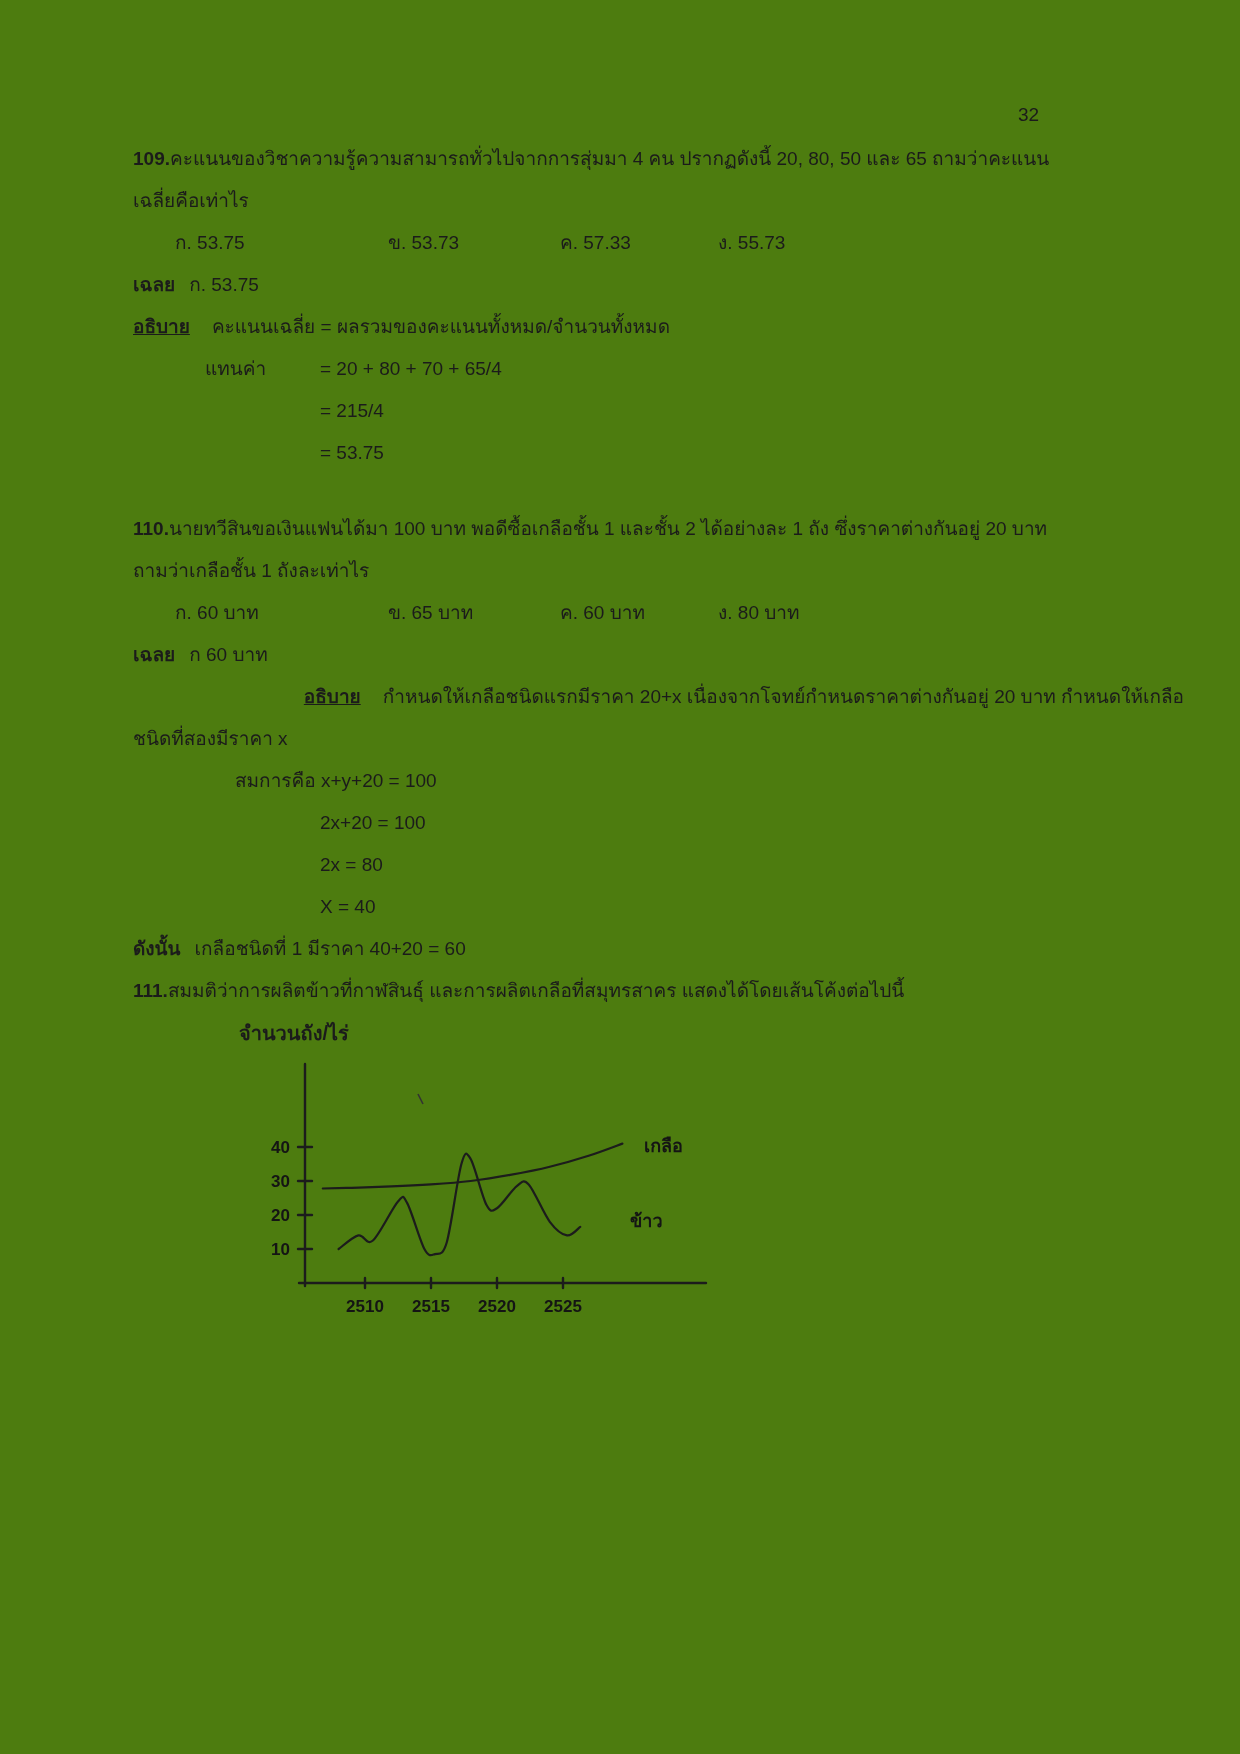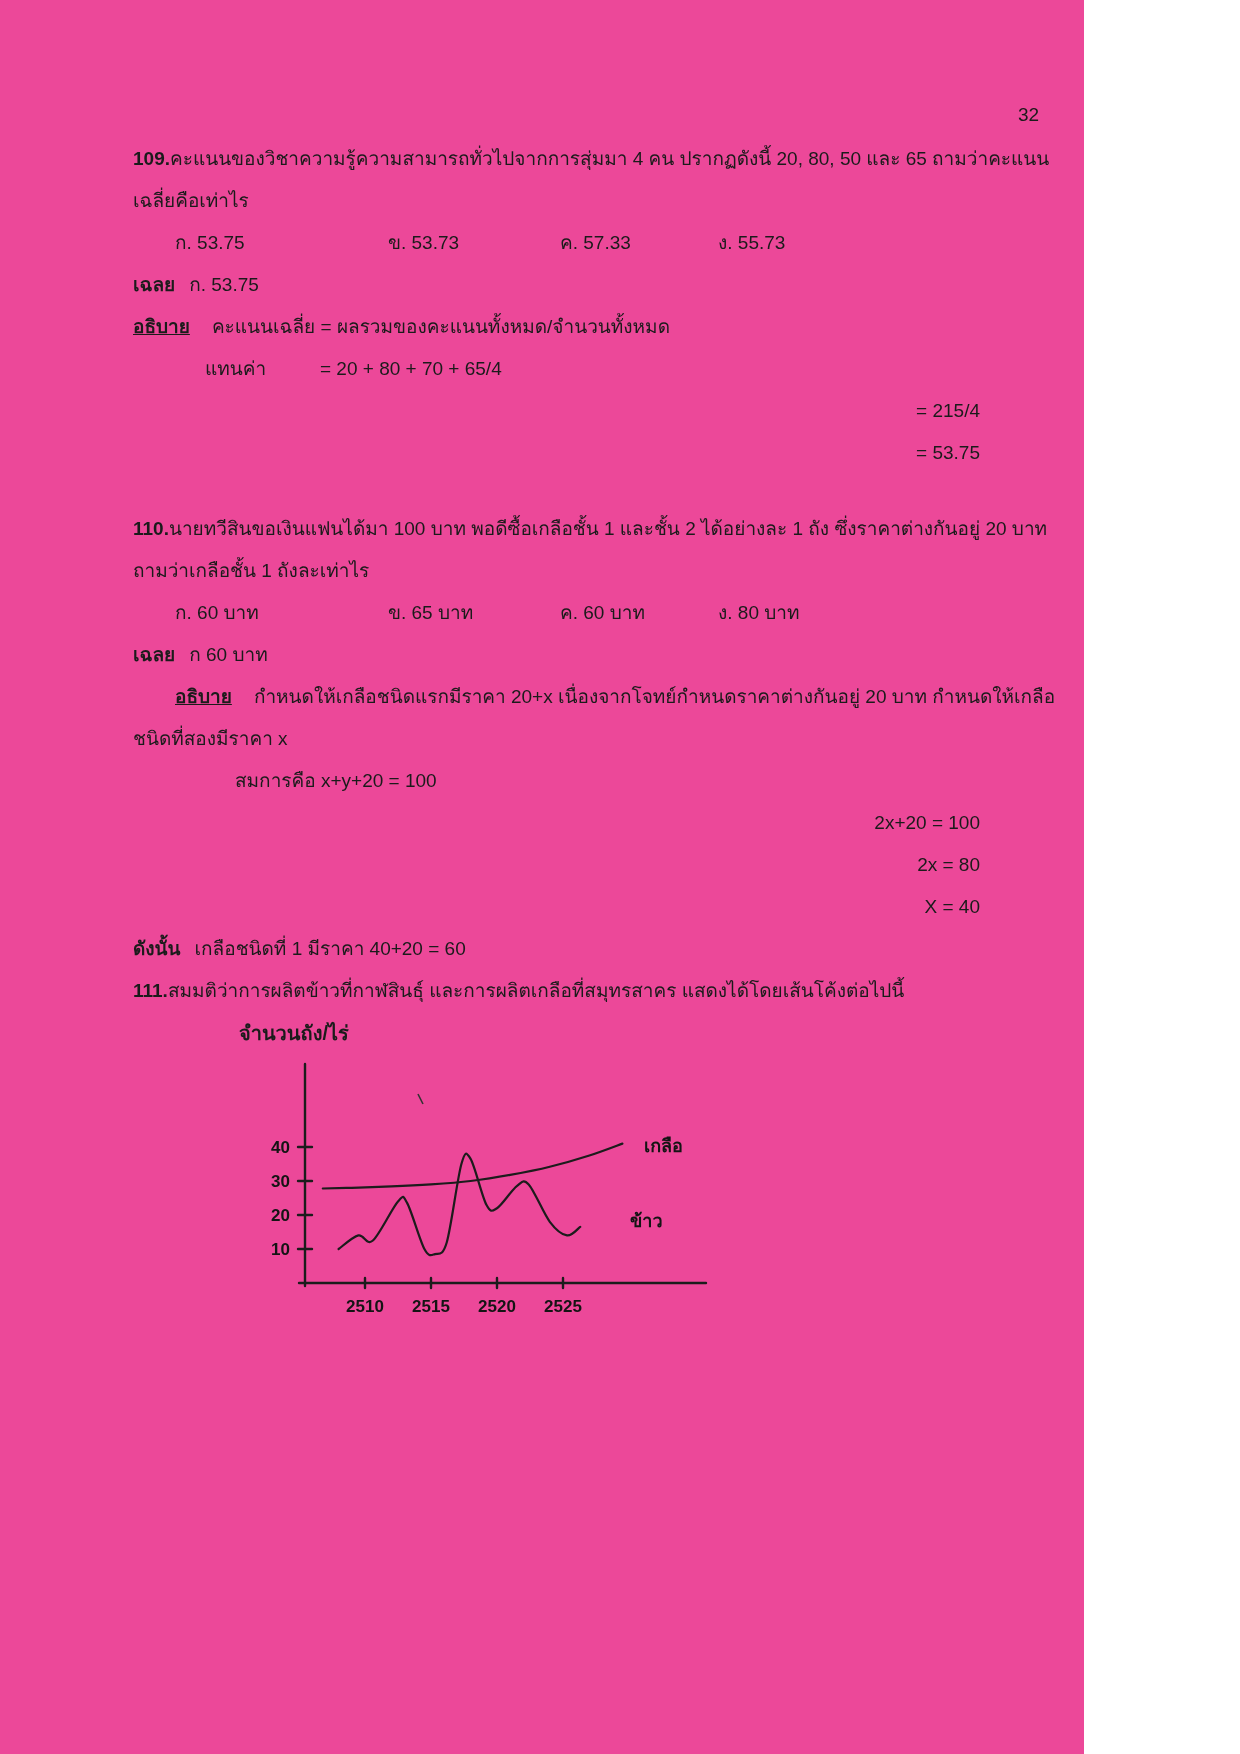--- a/index.html
+++ b/index.html
@@ -7,46 +7,46 @@
   body {
     width: 1240px; height: 1754px;
     position: relative;
     color: #1b1b1b;
     font-family: "Liberation Sans", "DejaVu Sans", sans-serif;
     font-size: 19px;
     overflow: hidden;
   }
   .page {
     position: relative;
-    width: 1084px; height: 1754px;
-    padding: 138px 104px 0 133px;
-    background: #ec4899;
+    width: 1240px; height: 1754px;
+    padding: 138px 56px 0 133px;
+    background: #4d7c0f;
   }
   .page-number {
     position: absolute;
     top: 104px; left: 1018px;
     font-size: 19px;
   }
   .line { line-height: 42px; white-space: nowrap; }
   b { font-weight: bold; }
   .u { text-decoration: underline; }
   .sp { display: inline-block; width: 14px; }
   .sp-lg { display: inline-block; width: 22px; }
 
   .choices { display: flex; padding-left: 42px; line-height: 42px; white-space: nowrap; }
   .choices .c0 { width: 213px; }
   .choices .c1 { width: 172px; }
   .choices .c2 { width: 158px; }
 
   .sub-row { padding-left: 72px; }
   .sub-label { display: inline-block; width: 115px; }
-  .eq-col { padding-left: 187px; text-align: right; }
+  .eq-col { padding-left: 187px; }
   .eq-row { padding-left: 102px; }
   .eq-label { display: inline-block; width: 86px; }
-  .indent { padding-left: 42px; }
+  .indent { padding-left: 42px; text-align: right; }
 
   .gap { height: 34px; }
 
   .chart-block { margin-top: 6px; }
   .chart-title { font-weight: bold; font-size: 20px; margin-left: 106px; line-height: 30px; }
   .chart-svg { display: block; margin-left: 97px; margin-top: 2px; }
 
   .axis { stroke: #1c1c1c; stroke-width: 2.4; stroke-linecap: round; }
   .curve { stroke: #1c1c1c; stroke-width: 2.2; fill: none; stroke-linecap: round; }
   .tick-label { font-weight: bold; font-size: 17px; fill: #141414; font-family: "Liberation Sans", "DejaVu Sans", sans-serif; }

